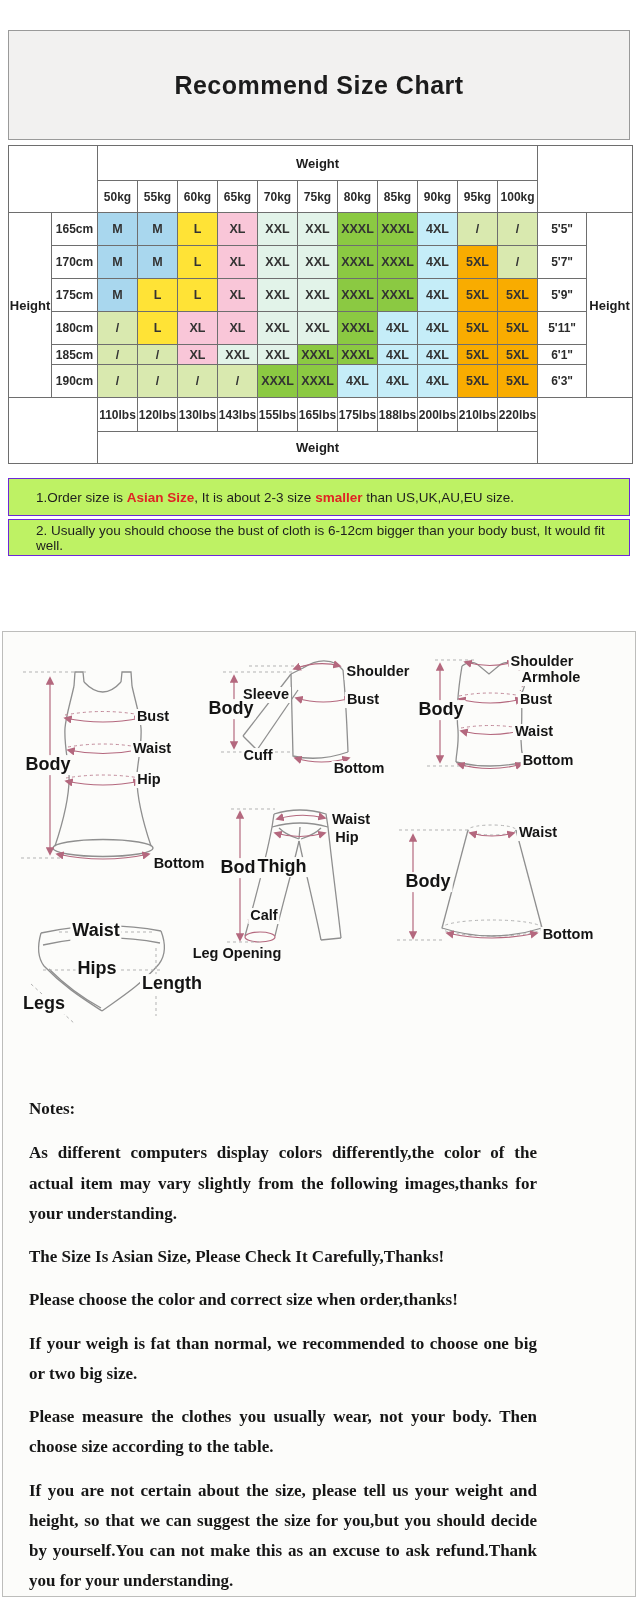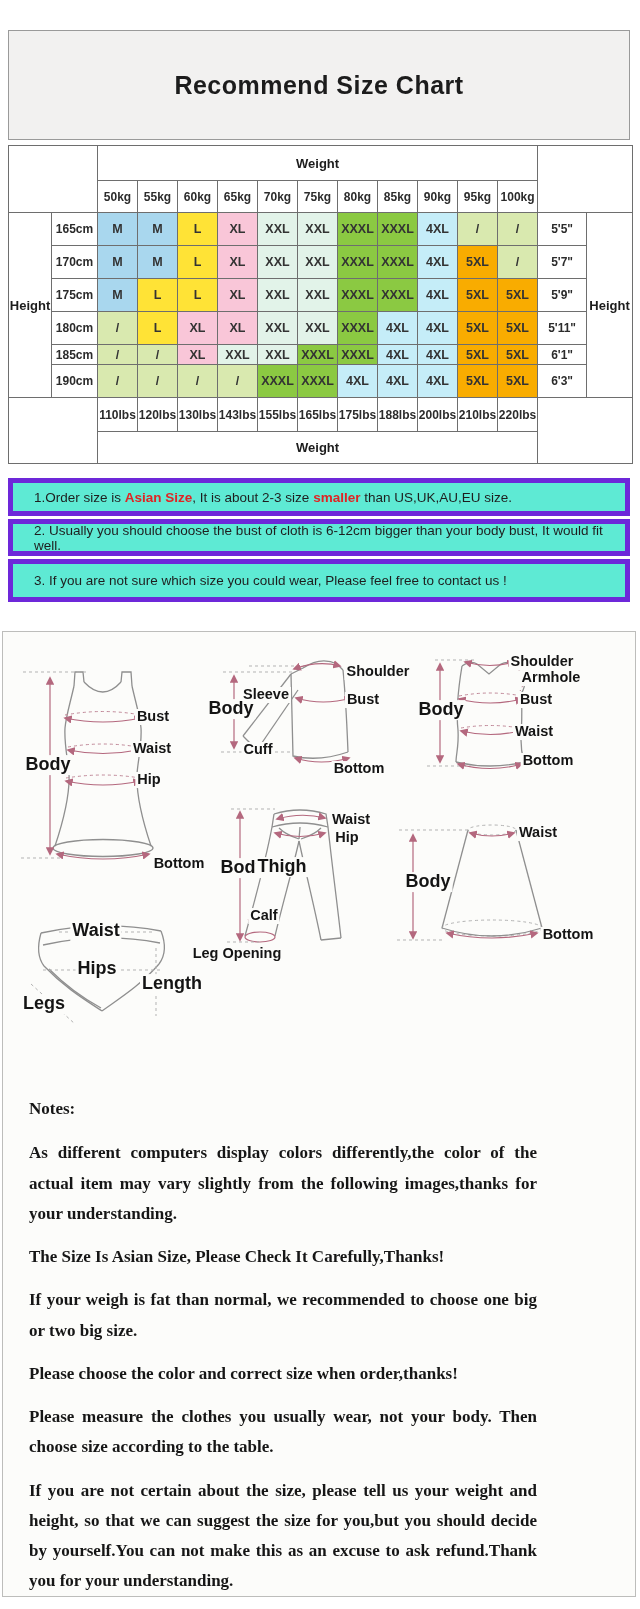--- a/index.html
+++ b/index.html
@@ -16,22 +16,22 @@
   
   table.sizes{left:8px;top:145px;border-collapse:collapse;table-layout:fixed;width:624px;}
   table.sizes td{border:1px solid #6e6e6e;text-align:center;vertical-align:middle;
                  font-size:12px;font-weight:600;color:#2b2b2b;padding:0;overflow:hidden;
                  background:#fff;}
   table.sizes td.wh{font-weight:bold;font-size:13px;color:#1d1d1d;}
   table.sizes td.size-cell{font-weight:bold;font-size:12.5px;color:#333;}
   table.sizes td.corner{background:#fff;}
 
   
-  .note-box{left:8px;width:622px;background:#5eead4;border:5px solid #6d28d9;
-            box-sizing:border-box;display:flex;align-items:center;padding-left:21px;
+  .note-box{left:8px;width:622px;background:#bef264;border:1px solid #6d28d9;
+            box-sizing:border-box;display:flex;align-items:center;padding-left:27px;
             font-size:13.5px;color:#1e1e1e;}
   .note-box .red{color:#e02424;font-weight:bold;}
 
   
   .main-panel{left:2px;top:631px;width:634px;height:966px;background:#fcfcfa;
               border:1px solid #bdbdbb;box-sizing:border-box;}
   .dlabel{position:absolute;transform:translate(-50%,-50%);font-weight:bold;
           font-size:14.5px;color:#141414;background:#fcfcfa;padding:0 2px;
           white-space:nowrap;line-height:1.1;}
   .dlabel.big{font-size:18px;}
@@ -202,23 +202,20 @@
           <td class="wh" colspan="11">Weight</td>
         </tr>
       </tbody>
   </table>
 
   <div class="abs note-box" style="top:478px;height:38px;">
     <span><span>1.Order size is </span><span class="red">Asian Size</span><span>, It is about 2-3 size </span><span class="red">smaller</span><span> than US,UK,AU,EU size.</span></span>
   </div>
   <div class="abs note-box" style="top:519px;height:37px;">
     <span>2. Usually you should choose the bust of cloth is 6-12cm bigger than your body bust, It would fit well.</span>
-  </div>
-  <div class="abs note-box" style="top:559px;height:43px;">
-    <span>3. If you are not sure which size you could wear, Please feel free to contact us !</span>
   </div>
 
   <div class="abs main-panel">
 
     <svg class="abs" style="left:0;top:0" width="632" height="400" viewBox="0 0 632 400">
       <defs>
         <marker id="mA" viewBox="0 0 10 10" refX="8" refY="5" markerWidth="7" markerHeight="7" orient="auto-start-reverse">
           <path d="M0,0 L10,5 L0,10 z" fill="#b4687e"></path>
         </marker>
       </defs>
@@ -329,21 +326,21 @@
     <span class="dlabel big" style="left:45px;top:133px">Body</span>
     <span class="dlabel" style="left:150px;top:85px">Bust</span>
     <span class="dlabel" style="left:149px;top:117px">Waist</span>
     <span class="dlabel" style="left:146px;top:148px">Hip</span>
     <span class="dlabel" style="left:176px;top:232px">Bottom</span>
 
     <span class="dlabel" style="left:375px;top:40px">Shoulder</span>
     <span class="dlabel" style="left:263px;top:63px">Sleeve</span>
     <span class="dlabel big" style="left:228px;top:77px">Body</span>
     <span class="dlabel" style="left:360px;top:68px">Bust</span>
-    <span class="dlabel" style="left:255px;top:118px">Cuff</span>
+    <span class="dlabel" style="left:255px;top:124px">Cuff</span>
     <span class="dlabel" style="left:356px;top:137px">Bottom</span>
 
     <span class="dlabel" style="left:539px;top:30px">Shoulder</span>
     <span class="dlabel" style="left:548px;top:46px">Armhole</span>
     <span class="dlabel big" style="left:438px;top:78px">Body</span>
     <span class="dlabel" style="left:533px;top:68px">Bust</span>
     <span class="dlabel" style="left:531px;top:100px">Waist</span>
     <span class="dlabel" style="left:545px;top:129px">Bottom</span>
 
     <span class="dlabel" style="left:348px;top:188px">Waist</span>
@@ -360,20 +357,20 @@
     <span class="dlabel big" style="left:93px;top:299px">Waist</span>
     <span class="dlabel big" style="left:94px;top:337px">Hips</span>
     <span class="dlabel big" style="left:41px;top:372px">Legs</span>
     <span class="dlabel big" style="left:169px;top:352px">Length</span>
 
     <div class="bottom-notes">
       <p class="heading">Notes:</p>
       <div id="bottom-paragraphs">
           <p>As different computers display colors differently,the color of the actual item may vary slightly from the following images,thanks for your understanding.</p>
           <p>The Size Is Asian Size, Please Check It Carefully,Thanks!</p>
+          <p>Please choose the color and correct size when order,thanks!</p>
           <p>If your weigh is fat than normal, we recommended to choose one big or two big size.</p>
-          <p>Please choose the color and correct size when order,thanks!</p>
           <p>Please measure the clothes you usually wear, not your body. Then choose size according to the table.</p>
           <p>If you are not certain about the size, please tell us your weight and height, so that we can suggest the size for you,but you should decide by yourself.You can not make this as an excuse to ask refund.Thank you for your understanding.</p>
         </div>
     </div>
   </div>
 </div>
 
 </body></html>

